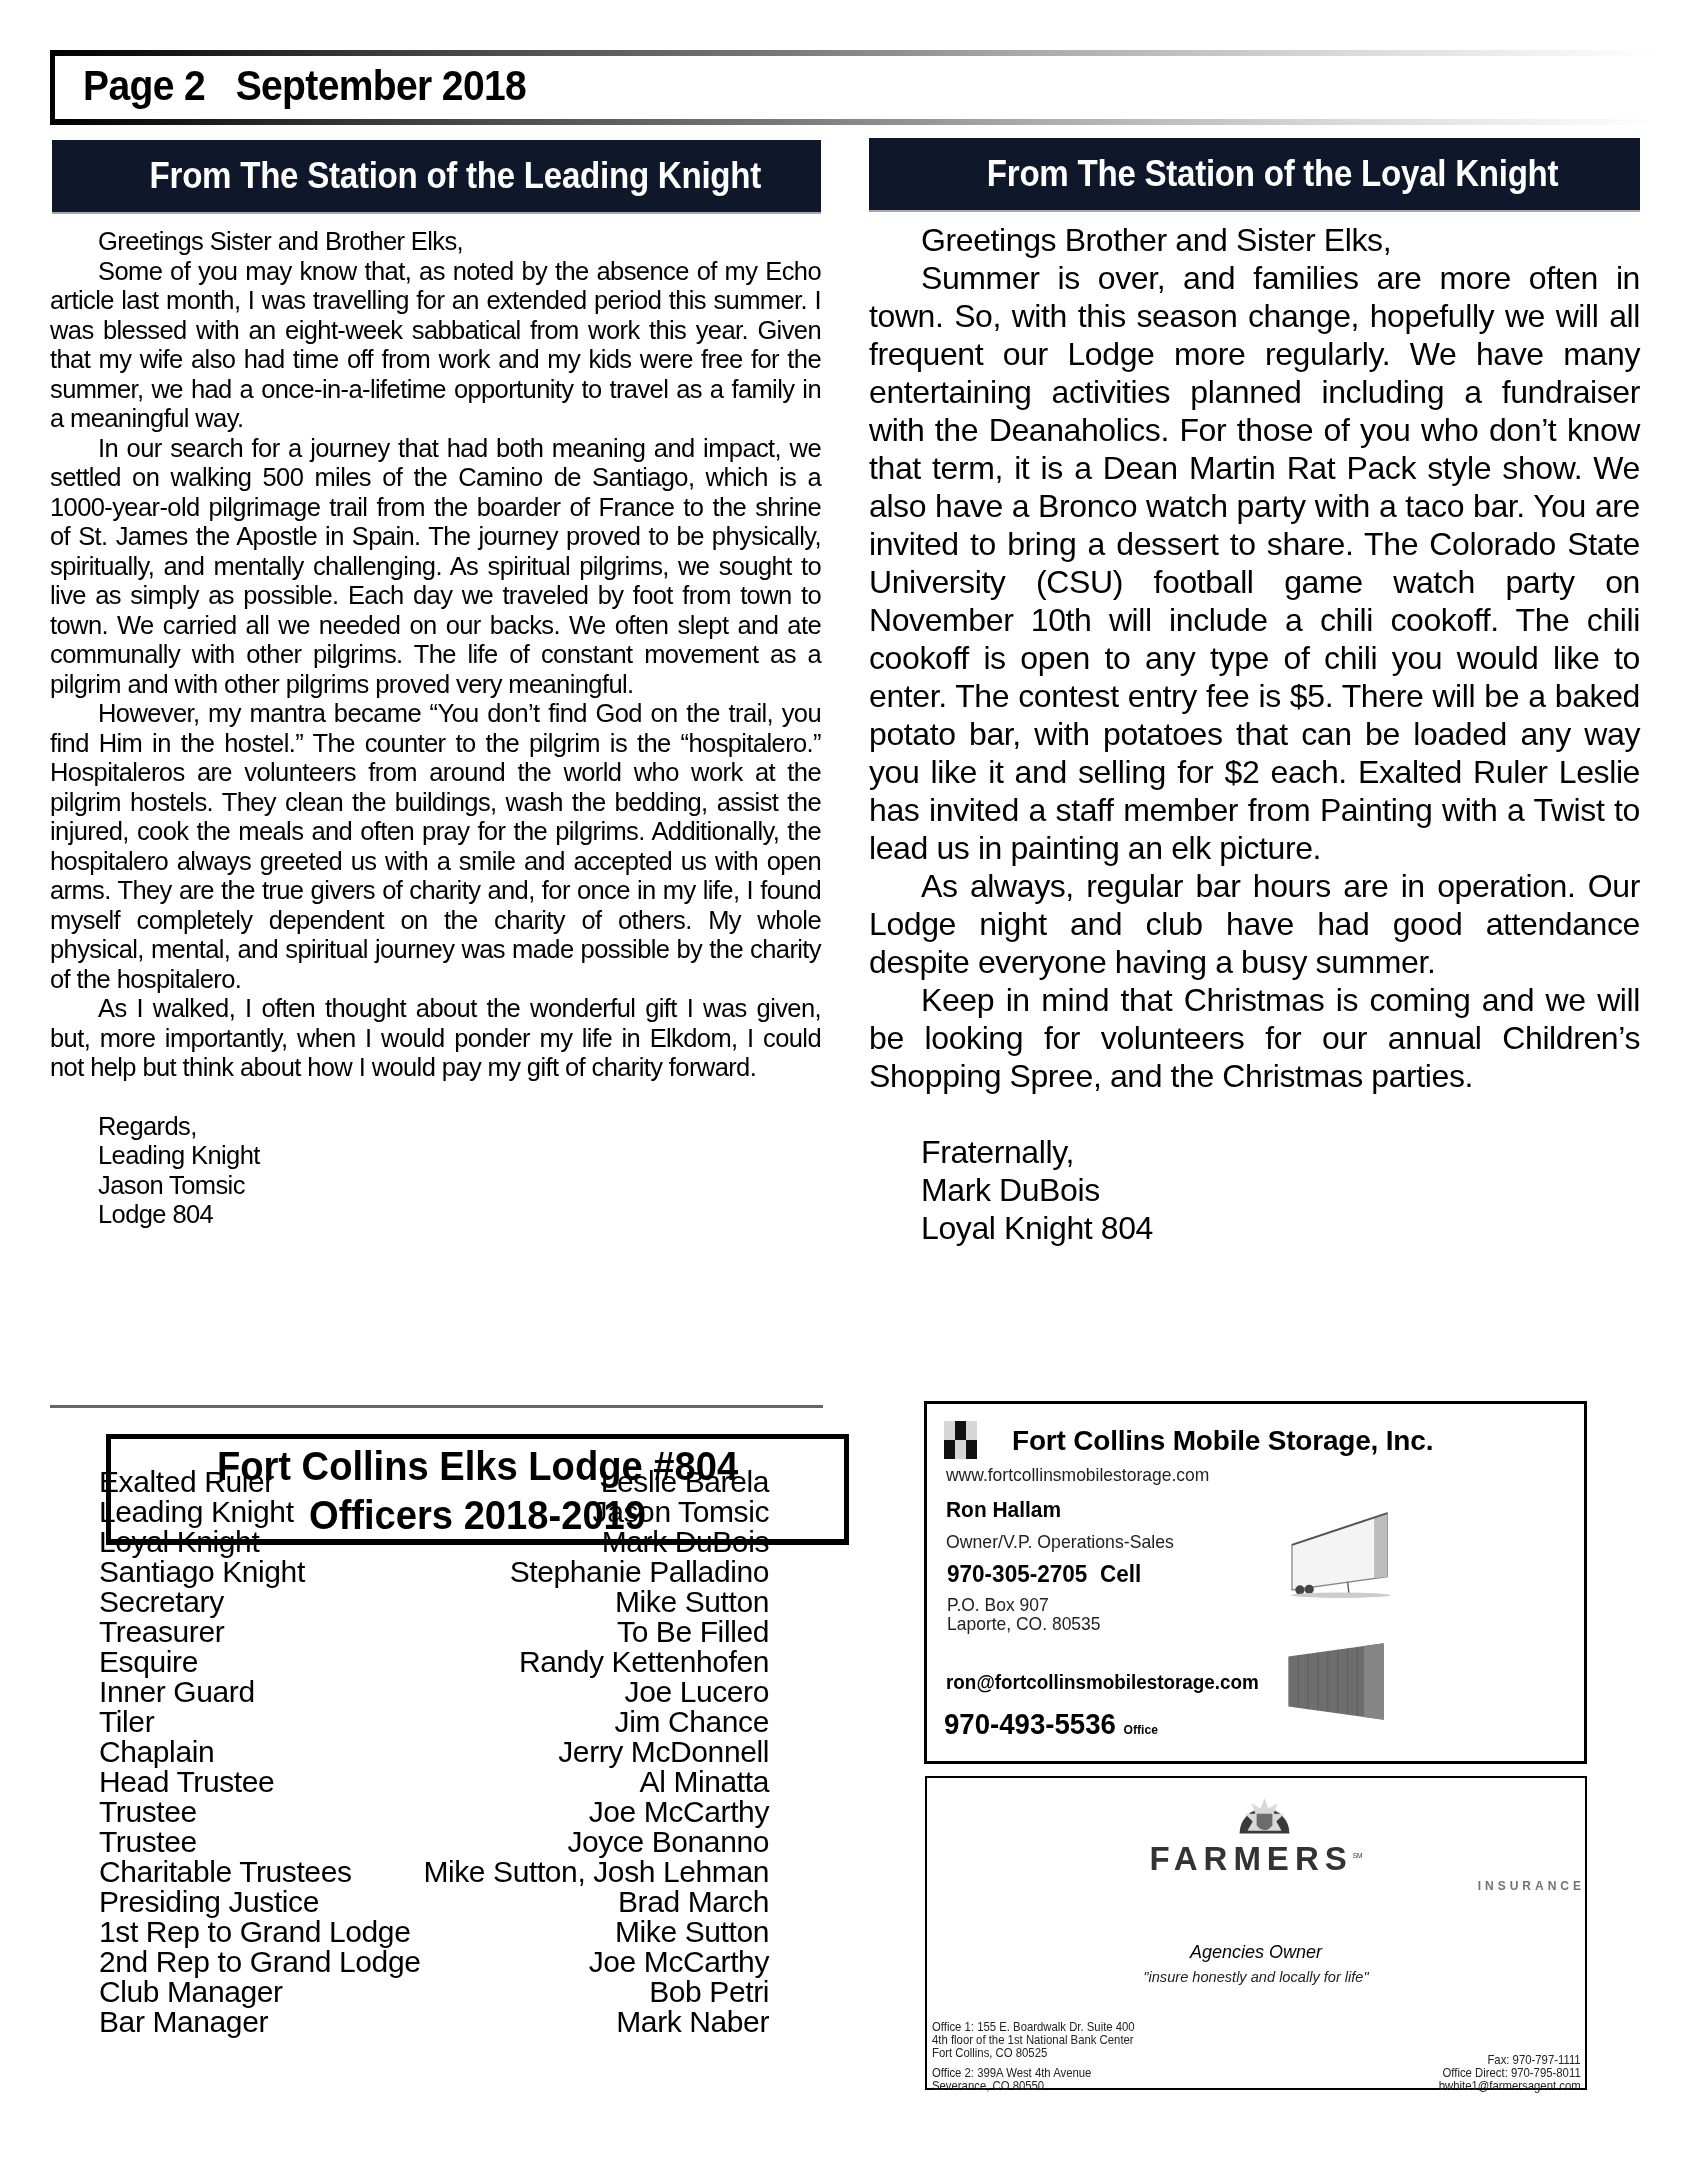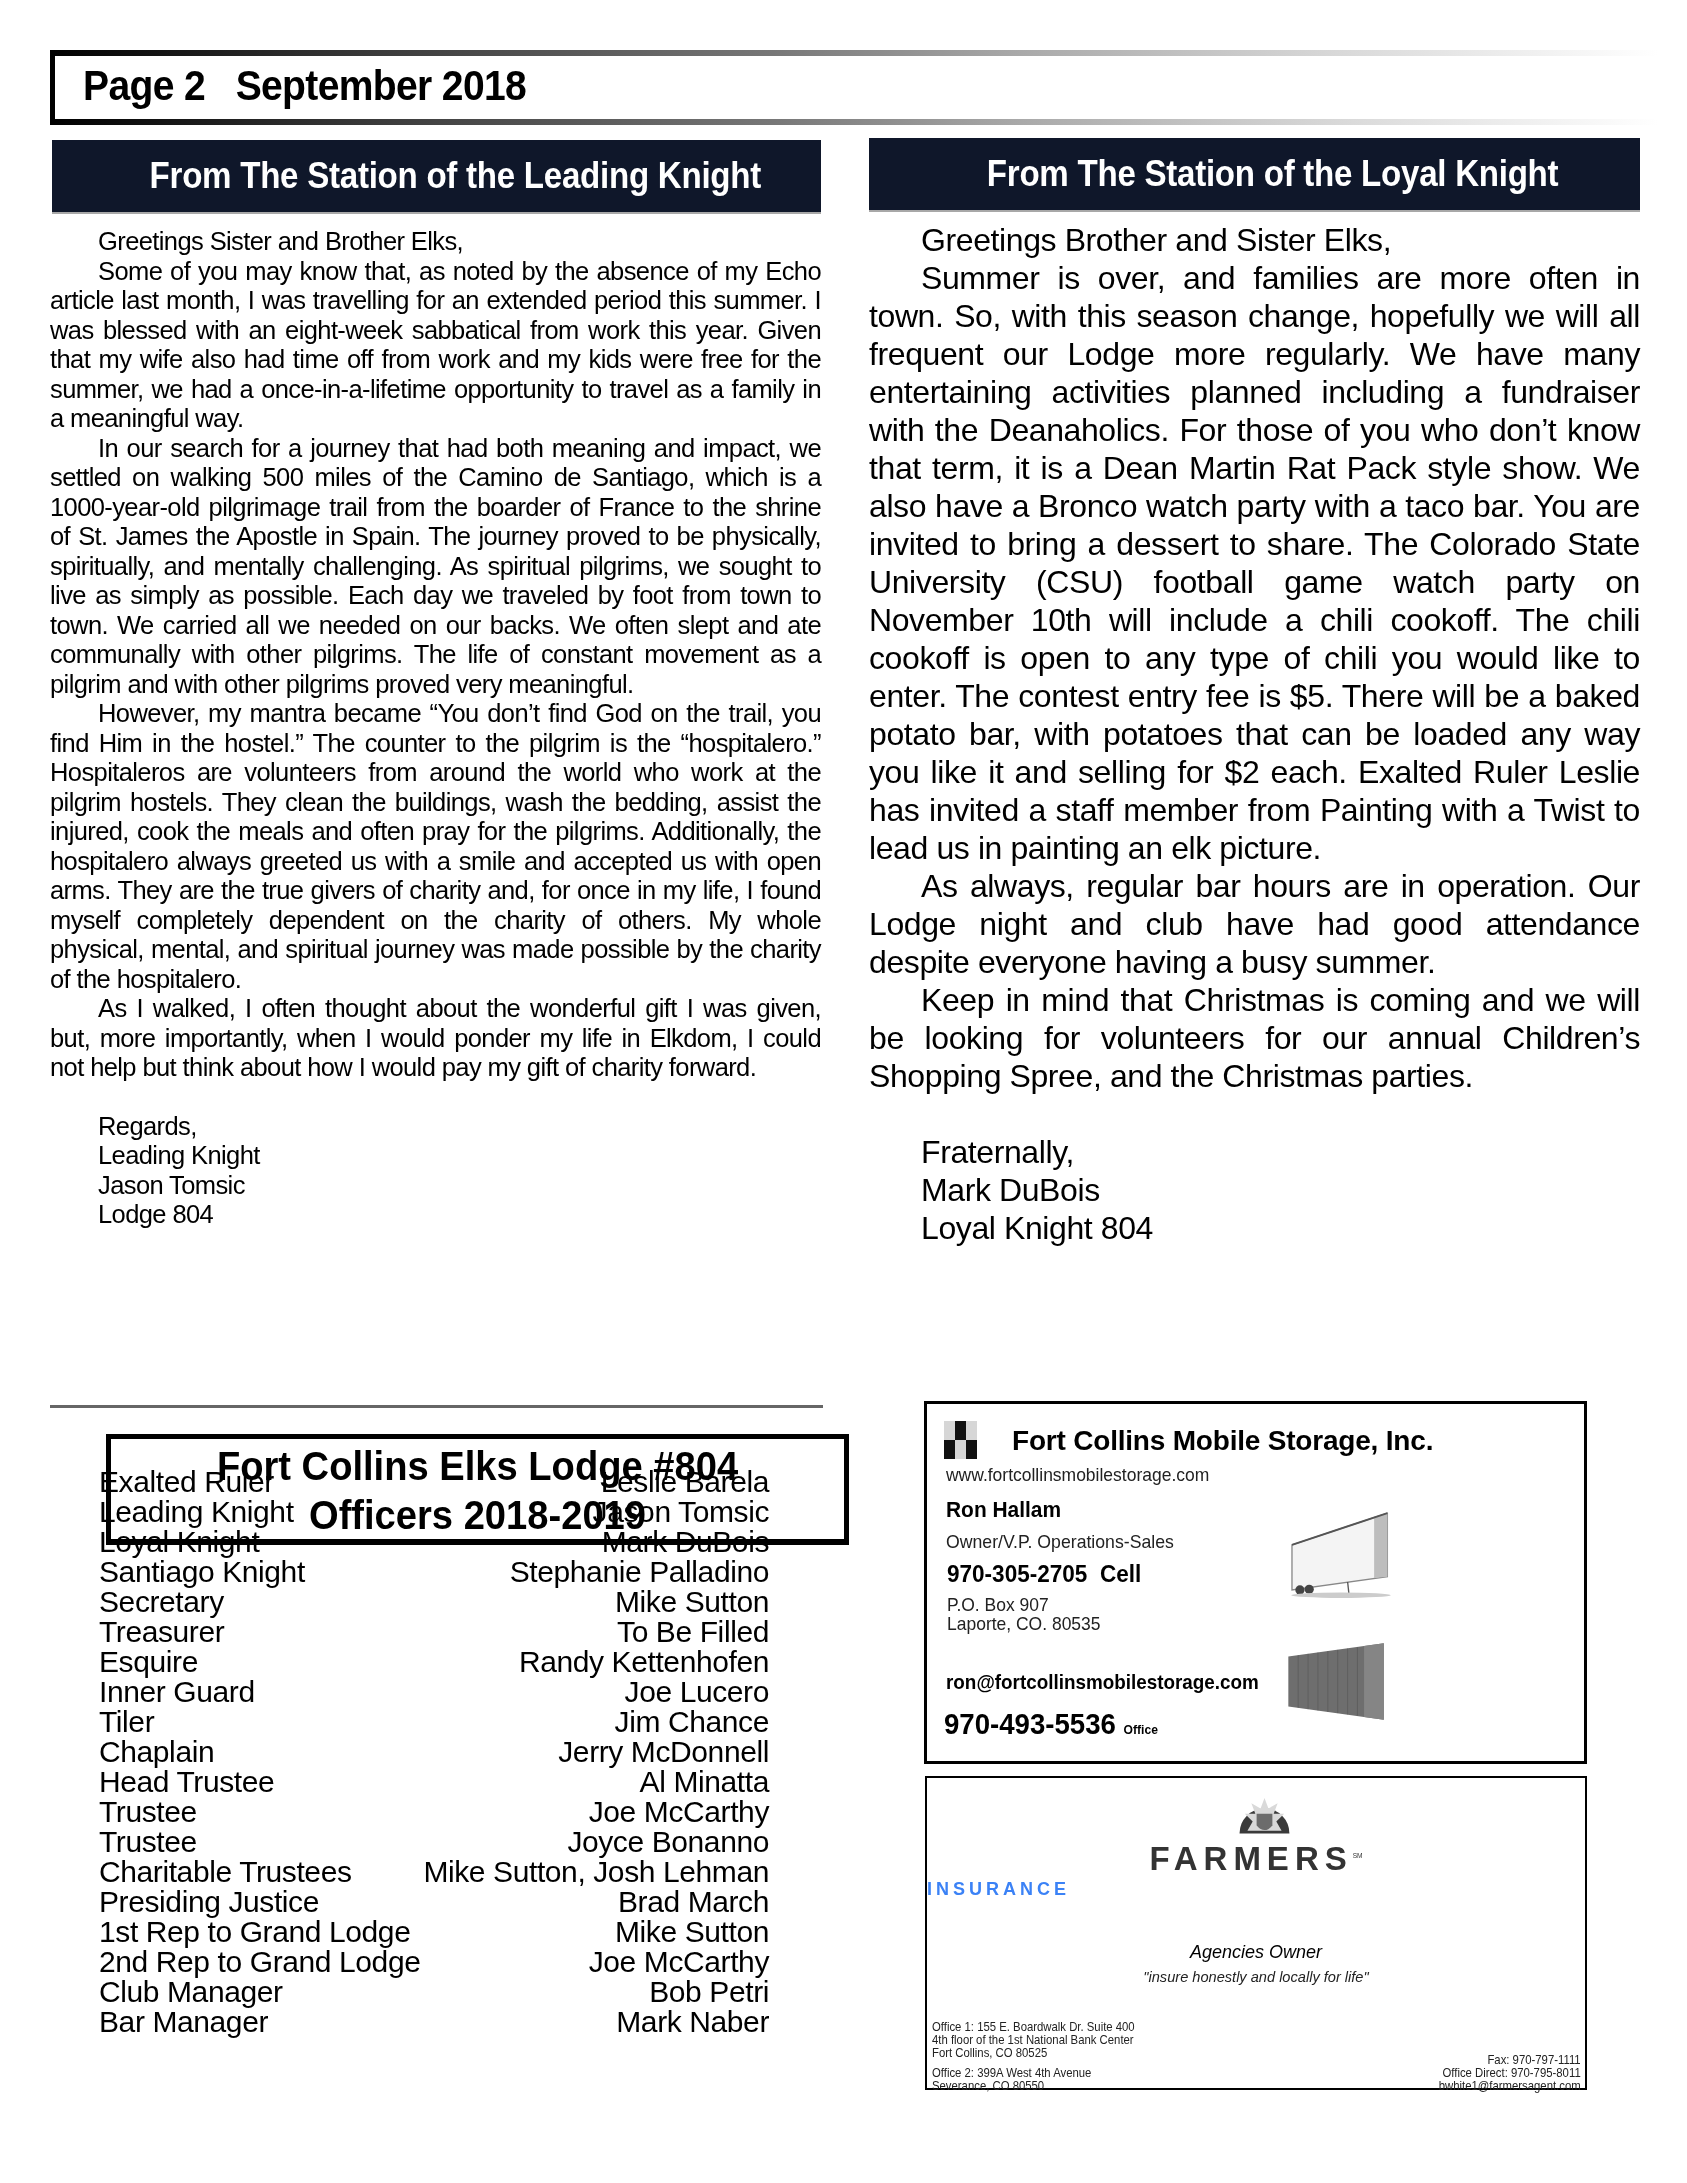--- a/index.html
+++ b/index.html
@@ -77,21 +77,21 @@
   .storage-cell { position: absolute; left: 20px; top: 156px; font-size: 24.5px; font-weight: bold; transform: scaleX(0.92); transform-origin: left; white-space: pre; }
   .storage-addr { position: absolute; left: 20px; top: 192px; font-size: 19px; line-height: 18.5px; color: #222; transform: scaleX(0.92); transform-origin: left; }
   .storage-email { position: absolute; left: 18.5px; top: 266px; font-size: 20.5px; font-weight: bold; transform: scaleX(0.92); transform-origin: left; }
   .storage-office { position: absolute; left: 16.5px; top: 303px; font-size: 30px; font-weight: bold; transform: scaleX(0.92); transform-origin: left; white-space: nowrap; }
   .storage-office small { font-size: 13.2px; }
   .trailer-img { position: absolute; left: 361px; top: 101px; width: 106px; height: 93px; }
   .container-img { position: absolute; left: 358px; top: 238px; width: 112px; height: 79px; }
 
   .farmers-logo { position: absolute; left: 311px; top: 16px; width: 53px; height: 42px; }
   .farmers-word { position: absolute; left: 0; right: 0; top: 62px; text-align: center; font-size: 33px; font-weight: bold; letter-spacing: 6px; color: #333; }
-  .farmers-sub { position: absolute; left: 0; right: 0; top: 101px; text-align: left; font-size: 18px; font-weight: bold; letter-spacing: 4px; color: #3b82f6; }
+  .farmers-sub { position: absolute; left: 0; right: 0; top: 101px; text-align: right; font-size: 12px; font-weight: bold; letter-spacing: 4px; color: #737373; }
   .farmers-agent { position: absolute; left: 0; right: 0; top: 130px; text-align: center; font-size: 26.5px; font-weight: bold; font-style: italic; letter-spacing: -0.3px; }
   .farmers-role { position: absolute; left: 0; right: 0; top: 164px; text-align: center; font-size: 18px; font-style: italic; }
   .farmers-motto { position: absolute; left: 0; right: 0; top: 191px; text-align: center; font-size: 14.6px; font-style: italic; color: #222; }
   .farmers-office1 { position: absolute; left: 4.6px; top: 243px; font-size: 12.6px; line-height: 13.2px; color: #222; transform: scaleX(0.9); transform-origin: left; }
   .farmers-office2 { position: absolute; left: 5.3px; top: 289px; font-size: 12.6px; line-height: 13.2px; color: #222; transform: scaleX(0.9); transform-origin: left; }
   .farmers-contact { position: absolute; right: 4px; top: 276px; font-size: 12.6px; line-height: 13.2px; text-align: right; color: #222; transform: scaleX(0.9); transform-origin: right; }
 </style>
 </head>
 <body>
 

